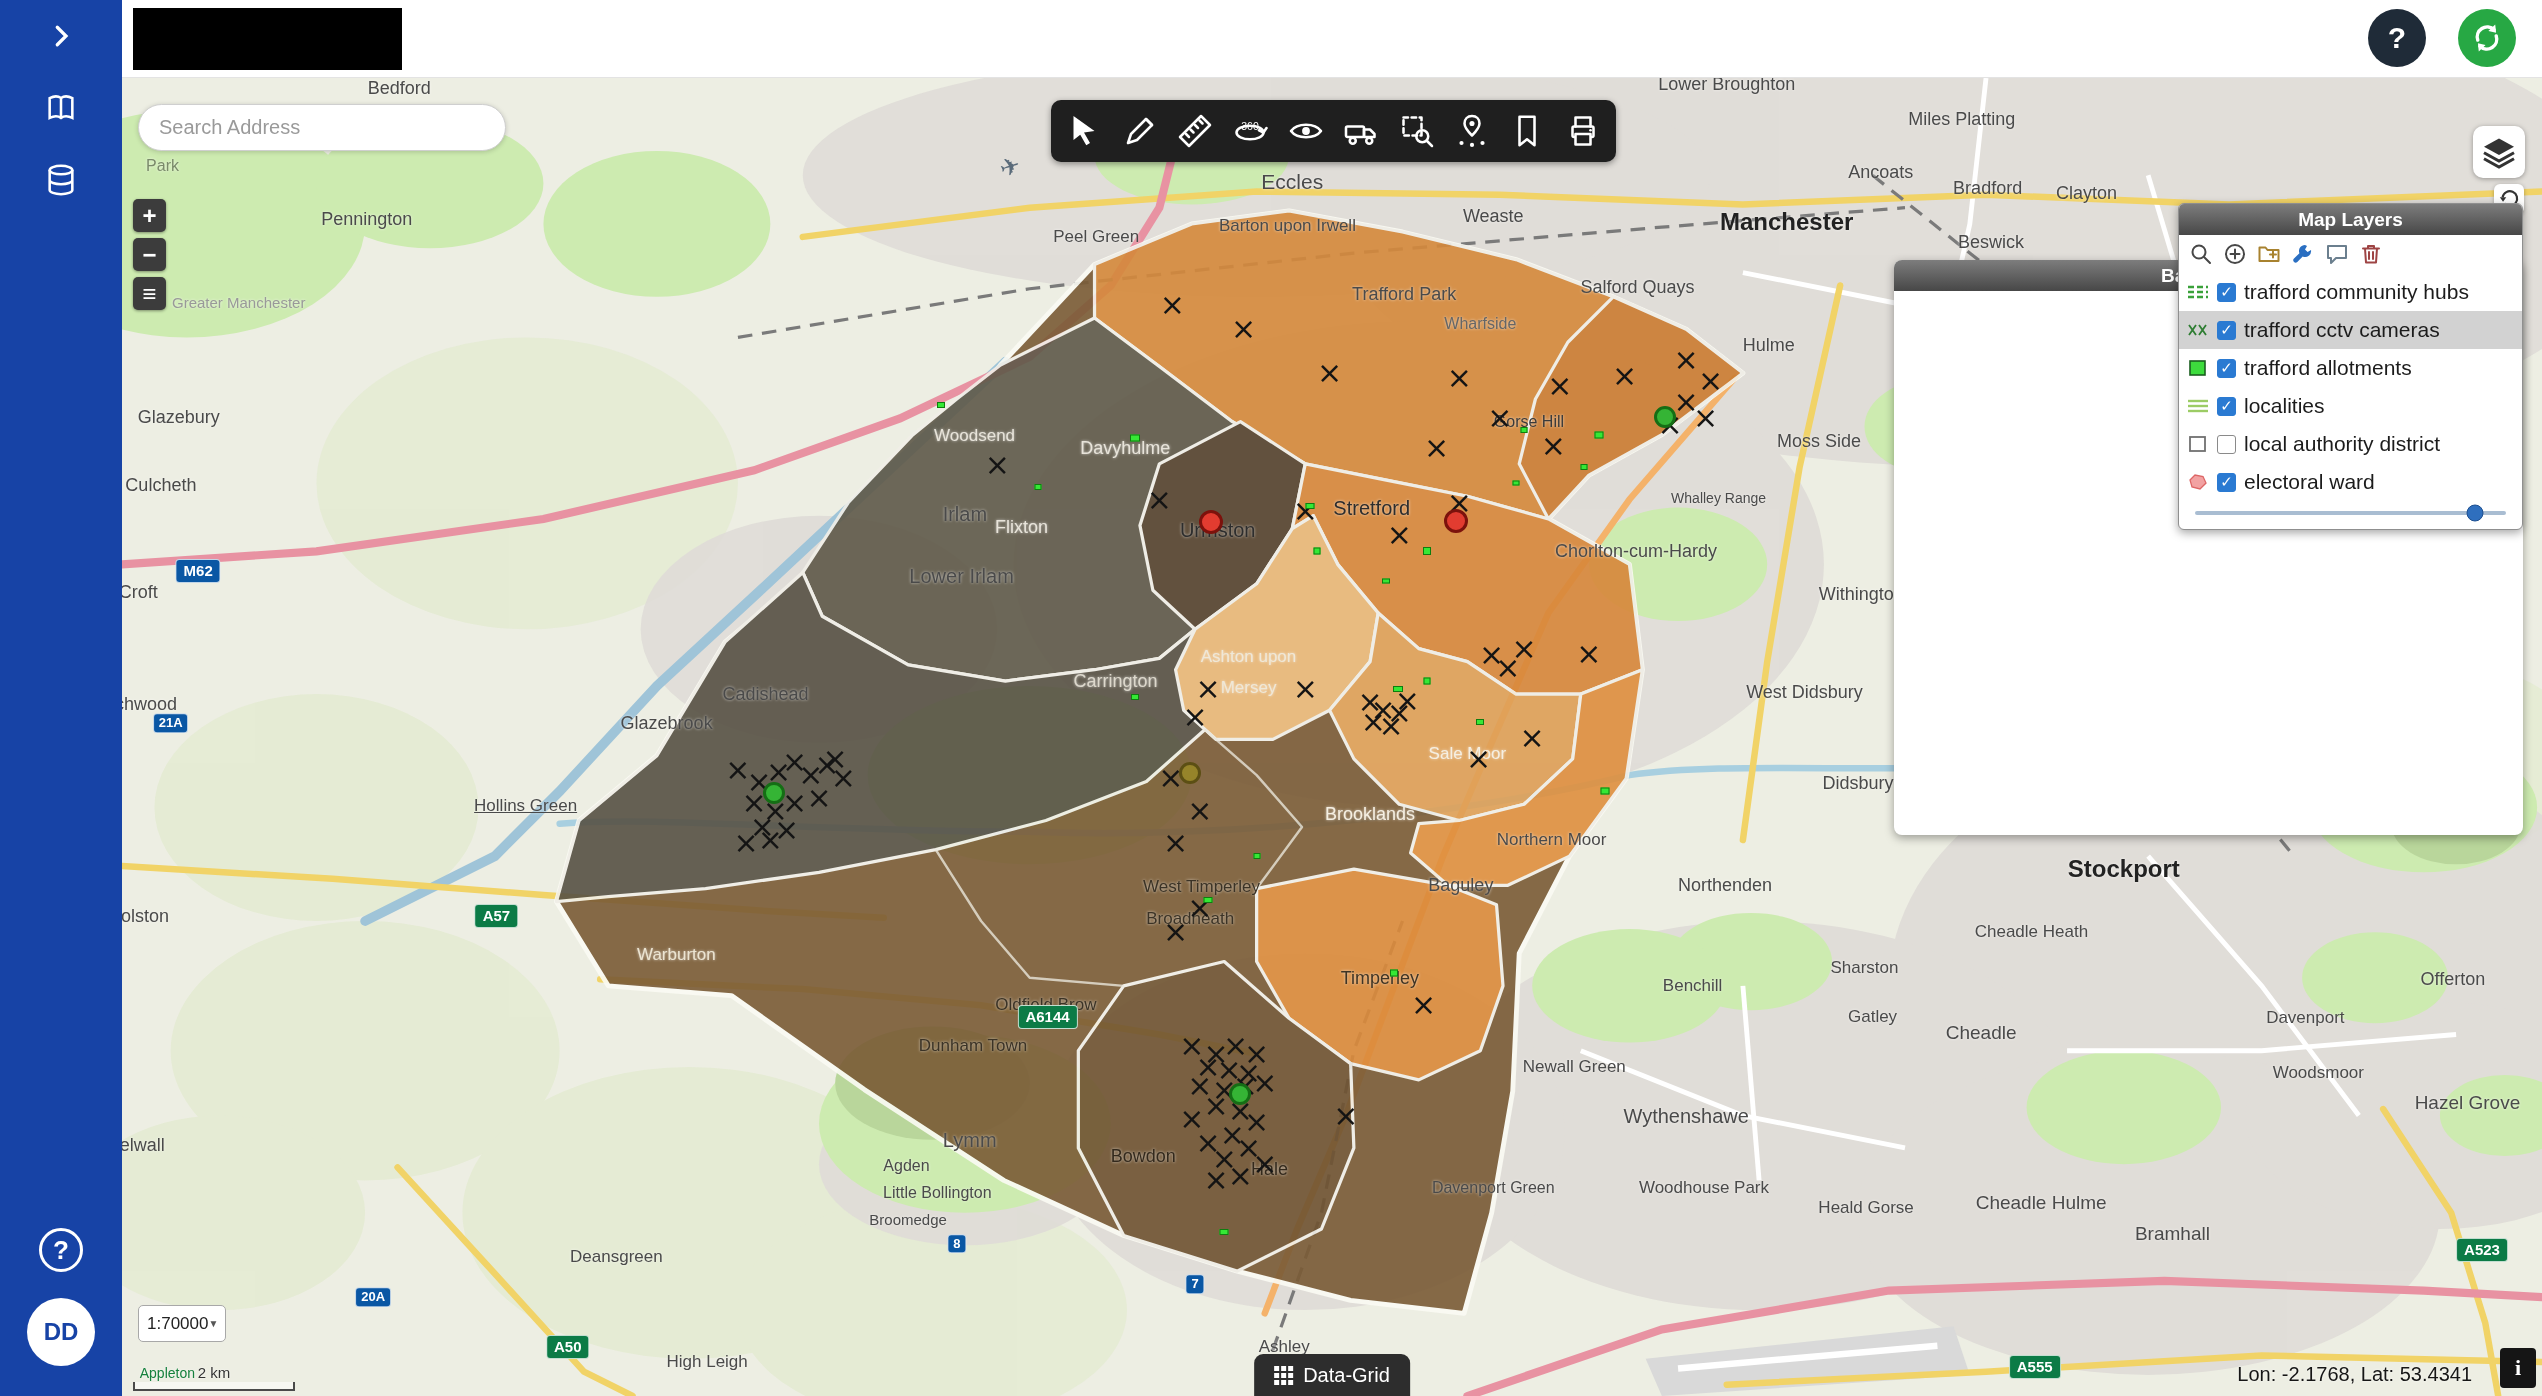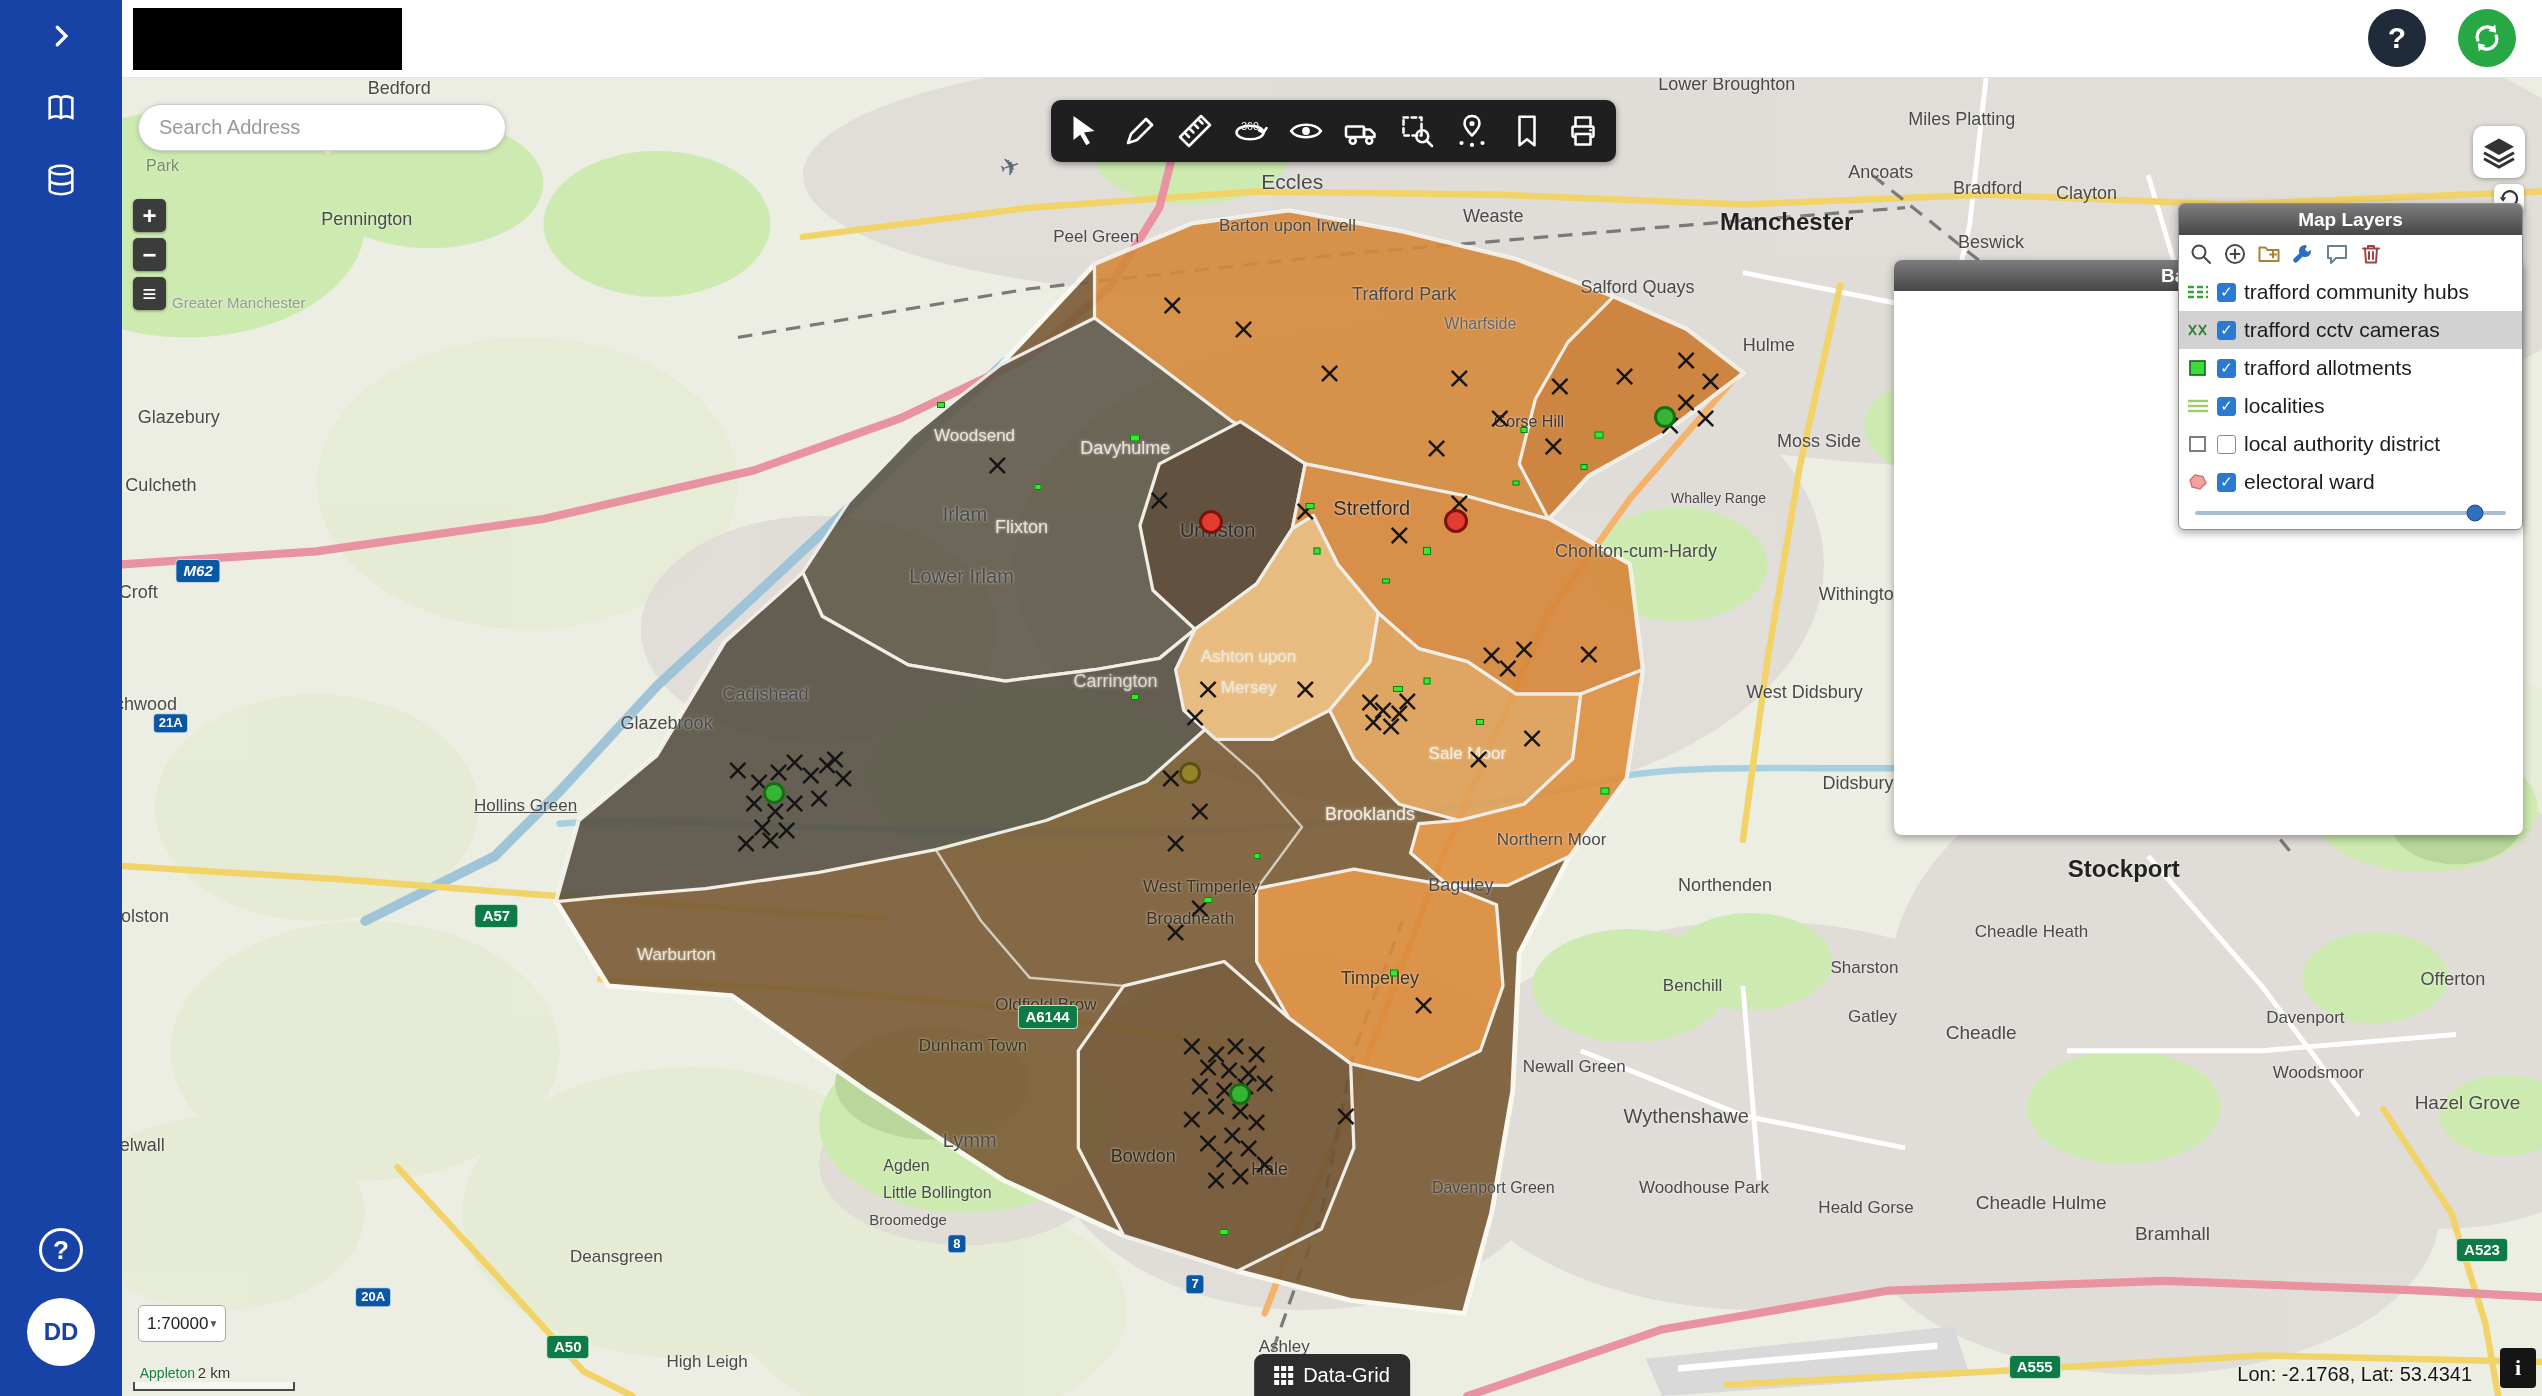--- a/index.html
+++ b/index.html
@@ -351,21 +351,21 @@
       <div class="plabel" style="left: 71.7348%; top: 53.5055%; font-size: 18px;">Didsbury</div>
       <div class="plabel" style="left: 71.8687%; top: 39.1144%; font-size: 18px;">Withington</div>
       <div class="plabel" style="left: 35.0301%; top: 80.5658%; font-size: 20px;">Lymm</div>
       <div class="plabel" style="left: 32.418%; top: 82.5338%; font-size: 16px;">Agden</div>
       <div class="plabel" style="left: 33.6906%; top: 84.6248%; font-size: 16px;">Little Bollington</div>
       <div class="plabel" style="left: 32.4849%; top: 86.5929%; font-size: 15px;">Broomedge</div>
       <div class="plabel" style="left: 20.4287%; top: 89.4219%; font-size: 17px;">Deansgreen</div>
       <div class="plabel" style="left: 24.1795%; top: 97.417%; font-size: 17px;">High Leigh</div>
       <div class="plabel" style="left: 48.0241%; top: 96.31%; font-size: 17px;">Ashley</div>
       <div class="plabel" style="left: 1.87542%; top: 98.278%; font-size: 14px; color: #15803d;">Appleton</div>
-      <div class="shield m" style="left: 3.14802%; top: 37.3924%; font-style: italic;">M62</div>
+      <div class="shield m" style="left: 3.14802%; top: 37.3924%;">M62</div>
       <div class="shield ms" style="left: 2.00938%; top: 48.9545%;">21A</div>
       <div class="shield ms" style="left: 10.3818%; top: 92.4969%;">20A</div>
       <div class="shield ms" style="left: 34.4943%; top: 88.4379%;">8</div>
       <div class="shield ms" style="left: 44.3403%; top: 91.5129%;">7</div>
       <div class="shield a" style="left: 15.4722%; top: 63.5916%;">A57</div>
       <div class="shield a" style="left: 38.2451%; top: 71.2177%;">A6144</div>
       <div class="shield a" style="left: 18.4193%; top: 96.31%;">A50</div>
       <div class="shield a" style="left: 97.5218%; top: 88.9299%;">A523</div>
       <div class="shield a" style="left: 79.0355%; top: 97.786%;">A555</div>
       <span class="mk-x" style="left: 46.3496%; top: 19.0652%;">×</span>

